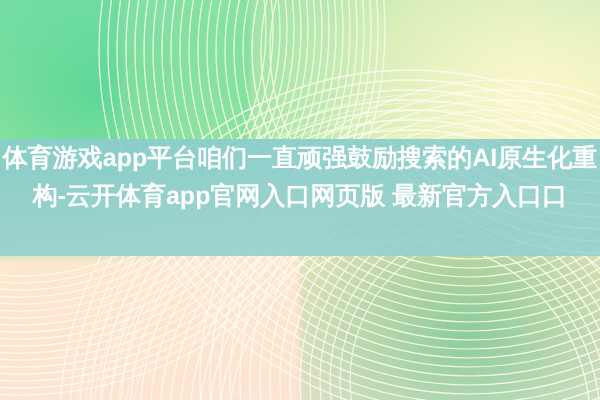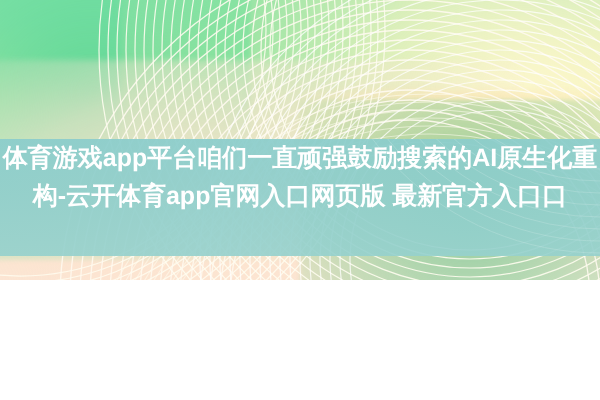--- a/index.html
+++ b/index.html
@@ -3,21 +3,21 @@
 <meta charset="utf-8">
 <style>
   html, body {
     margin: 0;
     padding: 0;
     background: #ffffff;
   }
   #stage {
     position: relative;
     width: 600px;
-    height: 280px;
+    height: 400px;
     overflow: hidden;
     font-family: "Liberation Sans", "DejaVu Sans", sans-serif;
   }
 
   
   .bg-base {
     position: absolute;
     inset: 0;
     background:
       linear-gradient(178deg,

